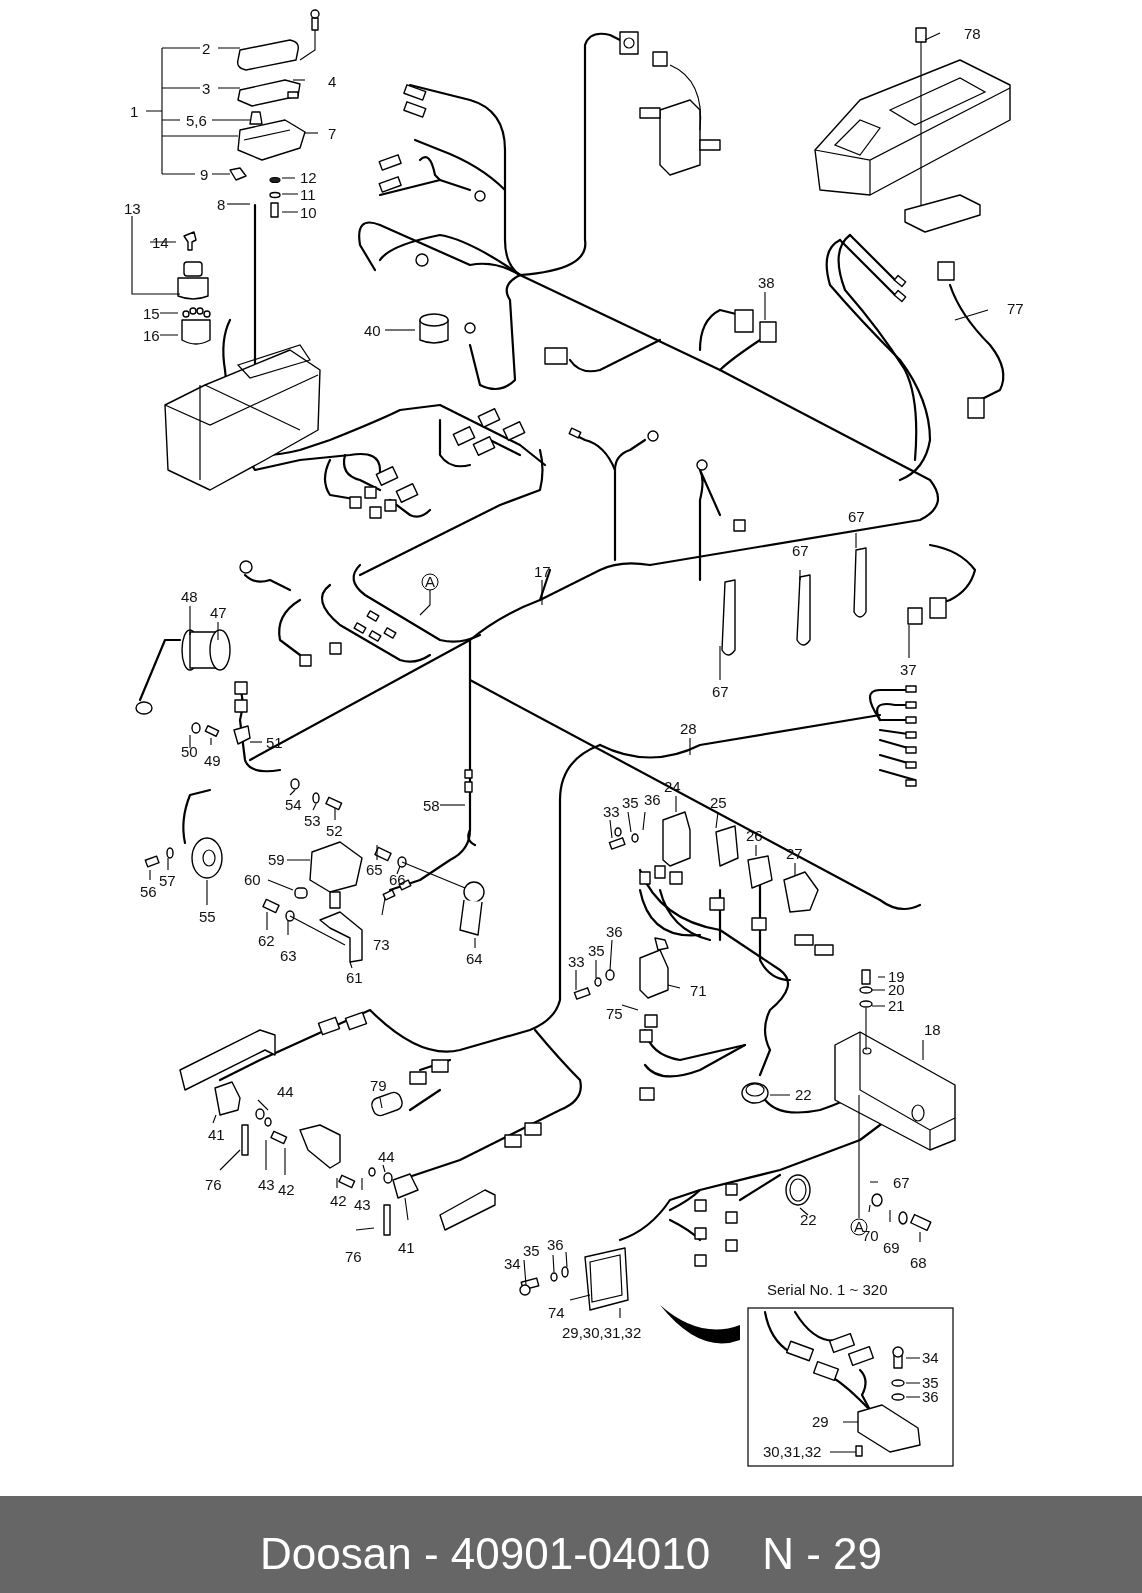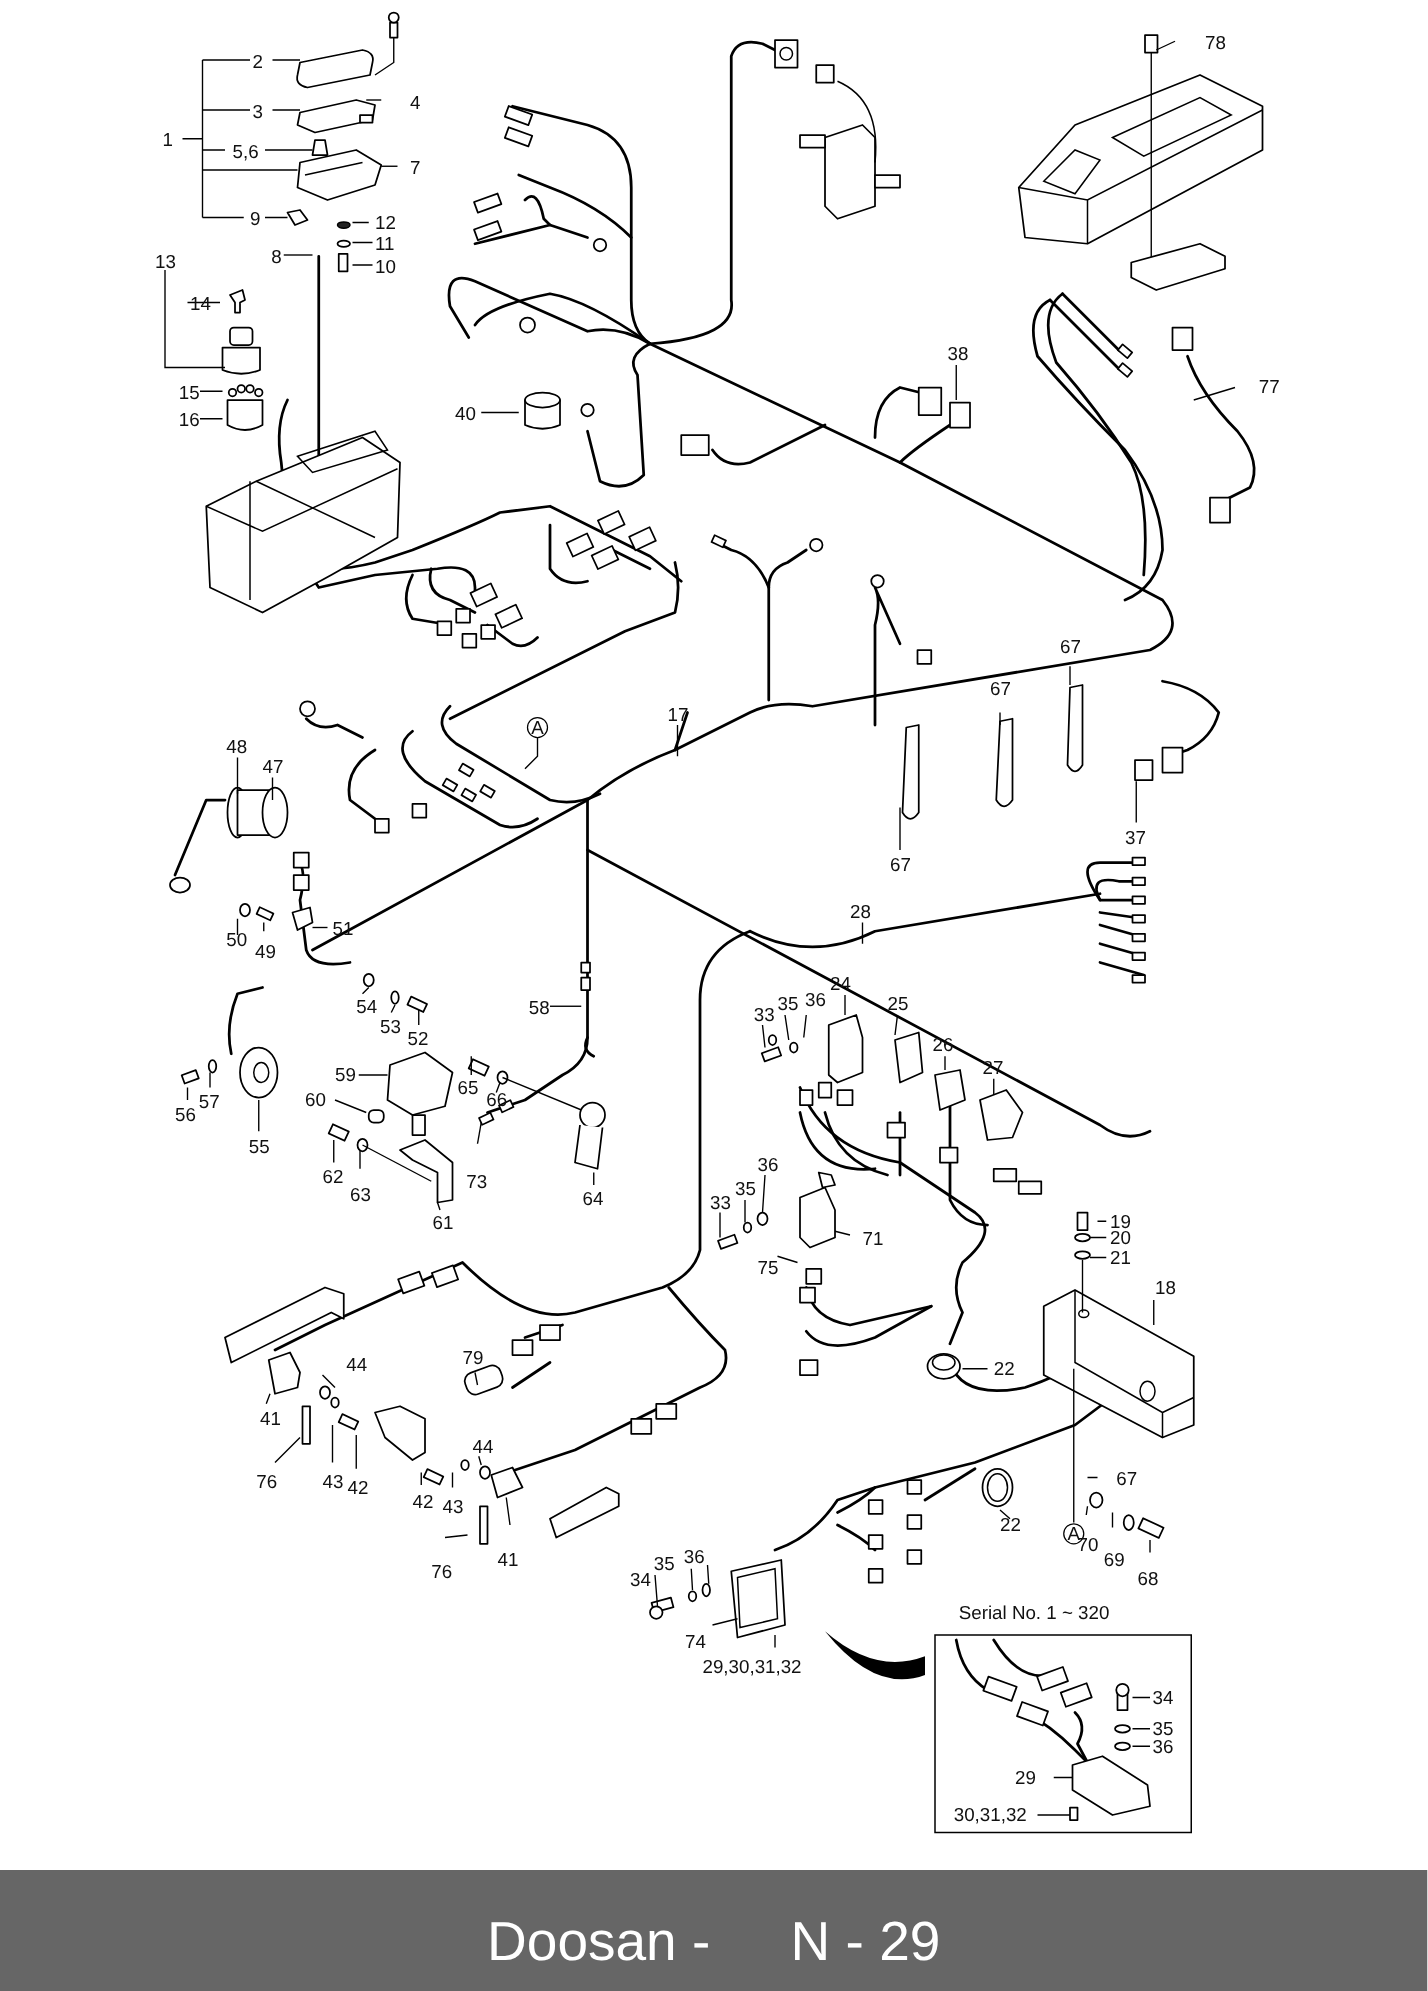--- a/index.html
+++ b/index.html
@@ -532,19 +532,20 @@
     <text class="lbl" x="812" y="1427">29</text>
     <text class="lbl" x="763" y="1457">30,31,32</text>
   </g>
 </svg>
 
 <div id="footer">
   <span class="ftxt">Doosan</span>
   <span class="ftxt">&nbsp;</span>
   <span class="ftxt">-</span>
   <span class="ftxt">&nbsp;</span>
+  <span class="ftxt">40901-04010</span>
   <span class="gap"></span>
   <span class="ftxt">N</span>
   <span class="ftxt">&nbsp;</span>
   <span class="ftxt">-</span>
   <span class="ftxt">&nbsp;</span>
   <span class="ftxt">29</span>
 </div>
 
 </body></html>

